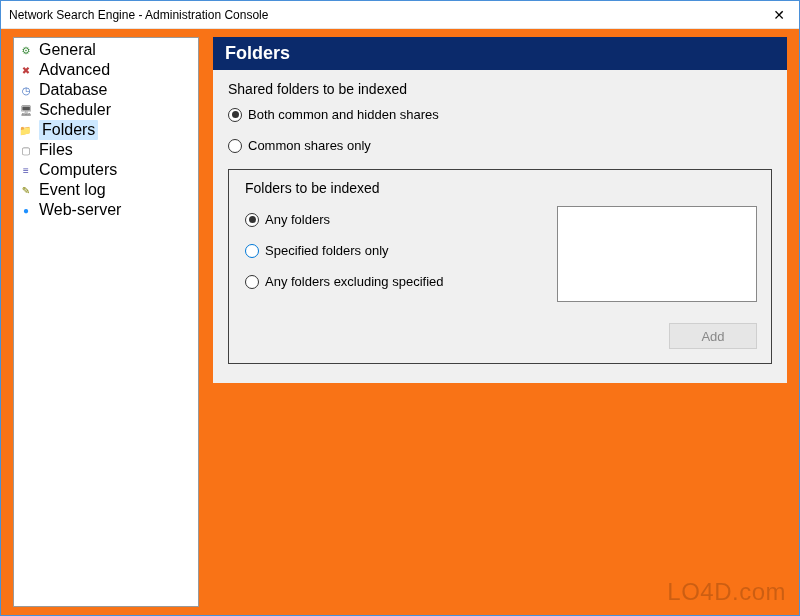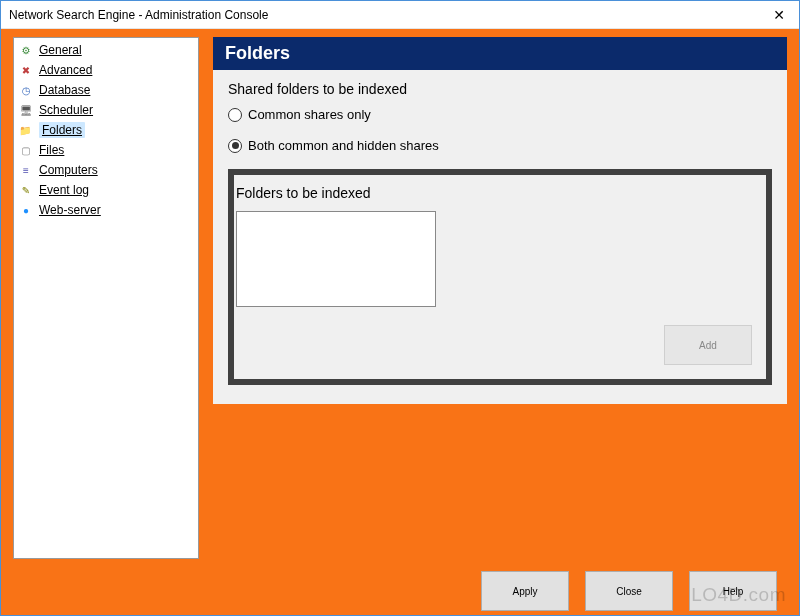--- a/index.html
+++ b/index.html
@@ -67,21 +67,21 @@
     height: 20px;
     padding: 0 4px;
     gap: 6px;
     cursor: default;
   }
   .sidebar-item.selected .sidebar-label {
     background: #cde8ff;
     padding: 1px 3px;
     border-radius: 1px;
   }
-  .sidebar-label { font-size: 12px; text-decoration: underline; }
+  .sidebar-label { font-size: 16px; }
   .sidebar-icon {
     width: 14px;
     height: 14px;
     display: inline-flex;
     align-items: center;
     justify-content: center;
     font-size: 10px;
   }
   .content {
     flex: 1;
@@ -123,22 +123,22 @@
   }
   .radio.checked::after {
     content: "";
     width: 7px;
     height: 7px;
     background: #333;
     border-radius: 50%;
   }
   .radio.blue { border-color: #0078d7; }
   .subpanel {
-    border: 6px solid #404040;
-    padding: 10px 14px 14px 2px;
+    border: 1px solid #404040;
+    padding: 10px 14px 14px 16px;
     background: #f0f0f0;
     position: relative;
   }
   .subpanel-flex {
     display: flex;
     gap: 24px;
   }
   .subpanel-left { flex: 1; }
   .subpanel-right {
     width: 200px;
@@ -152,24 +152,24 @@
     border: 1px solid #888;
   }
   .btnrow {
     margin-top: 18px;
     display: flex;
     gap: 18px;
     justify-content: flex-end;
   }
   .btn {
     width: 88px;
-    height: 40px;
+    height: 26px;
     background: #e1e1e1;
     border: 1px solid #adadad;
-    font-size: 10px;
+    font-size: 13px;
     display: inline-flex;
     align-items: center;
     justify-content: center;
     cursor: default;
   }
   .btn.disabled {
     color: #888;
     border-color: #cfcfcf;
     background: #e6e6e6;
   }
@@ -179,21 +179,21 @@
     align-items: center;
     justify-content: flex-end;
     gap: 16px;
     padding: 0 22px 0 0;
   }
   .watermark {
     position: absolute;
     right: 14px;
     bottom: 10px;
     color: rgba(0,0,0,0.18);
-    font-size: 19px;
+    font-size: 24px;
     font-weight: 400;
     font-family: Arial, sans-serif;
     letter-spacing: 0.5px;
     pointer-events: none;
   }
 </style>
 </head>
 <body>
 
 <div class="window">
@@ -244,46 +244,55 @@
         </div>
       </div>
 
     <div class="content">
       <div class="page-header">Folders</div>
 
       <div class="panel">
         <div class="group-label">Shared folders to be indexed</div>
         <div id="shared-radios">
             <div class="radio-row">
+              <span class="radio checked"></span>
+              <span>Both common and hidden shares</span>
+            </div>
+            <div class="radio-row">
               <span class="radio"></span>
               <span>Common shares only</span>
             </div>
-            <div class="radio-row">
-              <span class="radio checked"></span>
-              <span>Both common and hidden shares</span>
-            </div>
           </div>
 
         <div class="subpanel">
           <div class="group-label">Folders to be indexed</div>
           <div class="subpanel-flex">
+            <div class="subpanel-left" id="folders-radios">
+                <div class="radio-row">
+                  <span class="radio checked"></span>
+                  <span>Any folders</span>
+                </div>
+                <div class="radio-row">
+                  <span class="radio blue"></span>
+                  <span>Specified folders only</span>
+                </div>
+                <div class="radio-row">
+                  <span class="radio"></span>
+                  <span>Any folders excluding specified</span>
+                </div>
+              </div>
             <div class="subpanel-right">
               <div class="listbox"></div>
             </div>
           </div>
           <div class="btnrow">
             <div class="btn disabled">Add</div>
           </div>
         </div>
       </div>
 
     </div>
   </div>
 
-  <div class="footer">
-    <div class="btn">Apply</div>
-    <div class="btn">Close</div>
-    <div class="btn">Help</div>
-  </div>
 
 </div>
 
 <div class="watermark">LO4D.com</div>
 
 </body></html>

